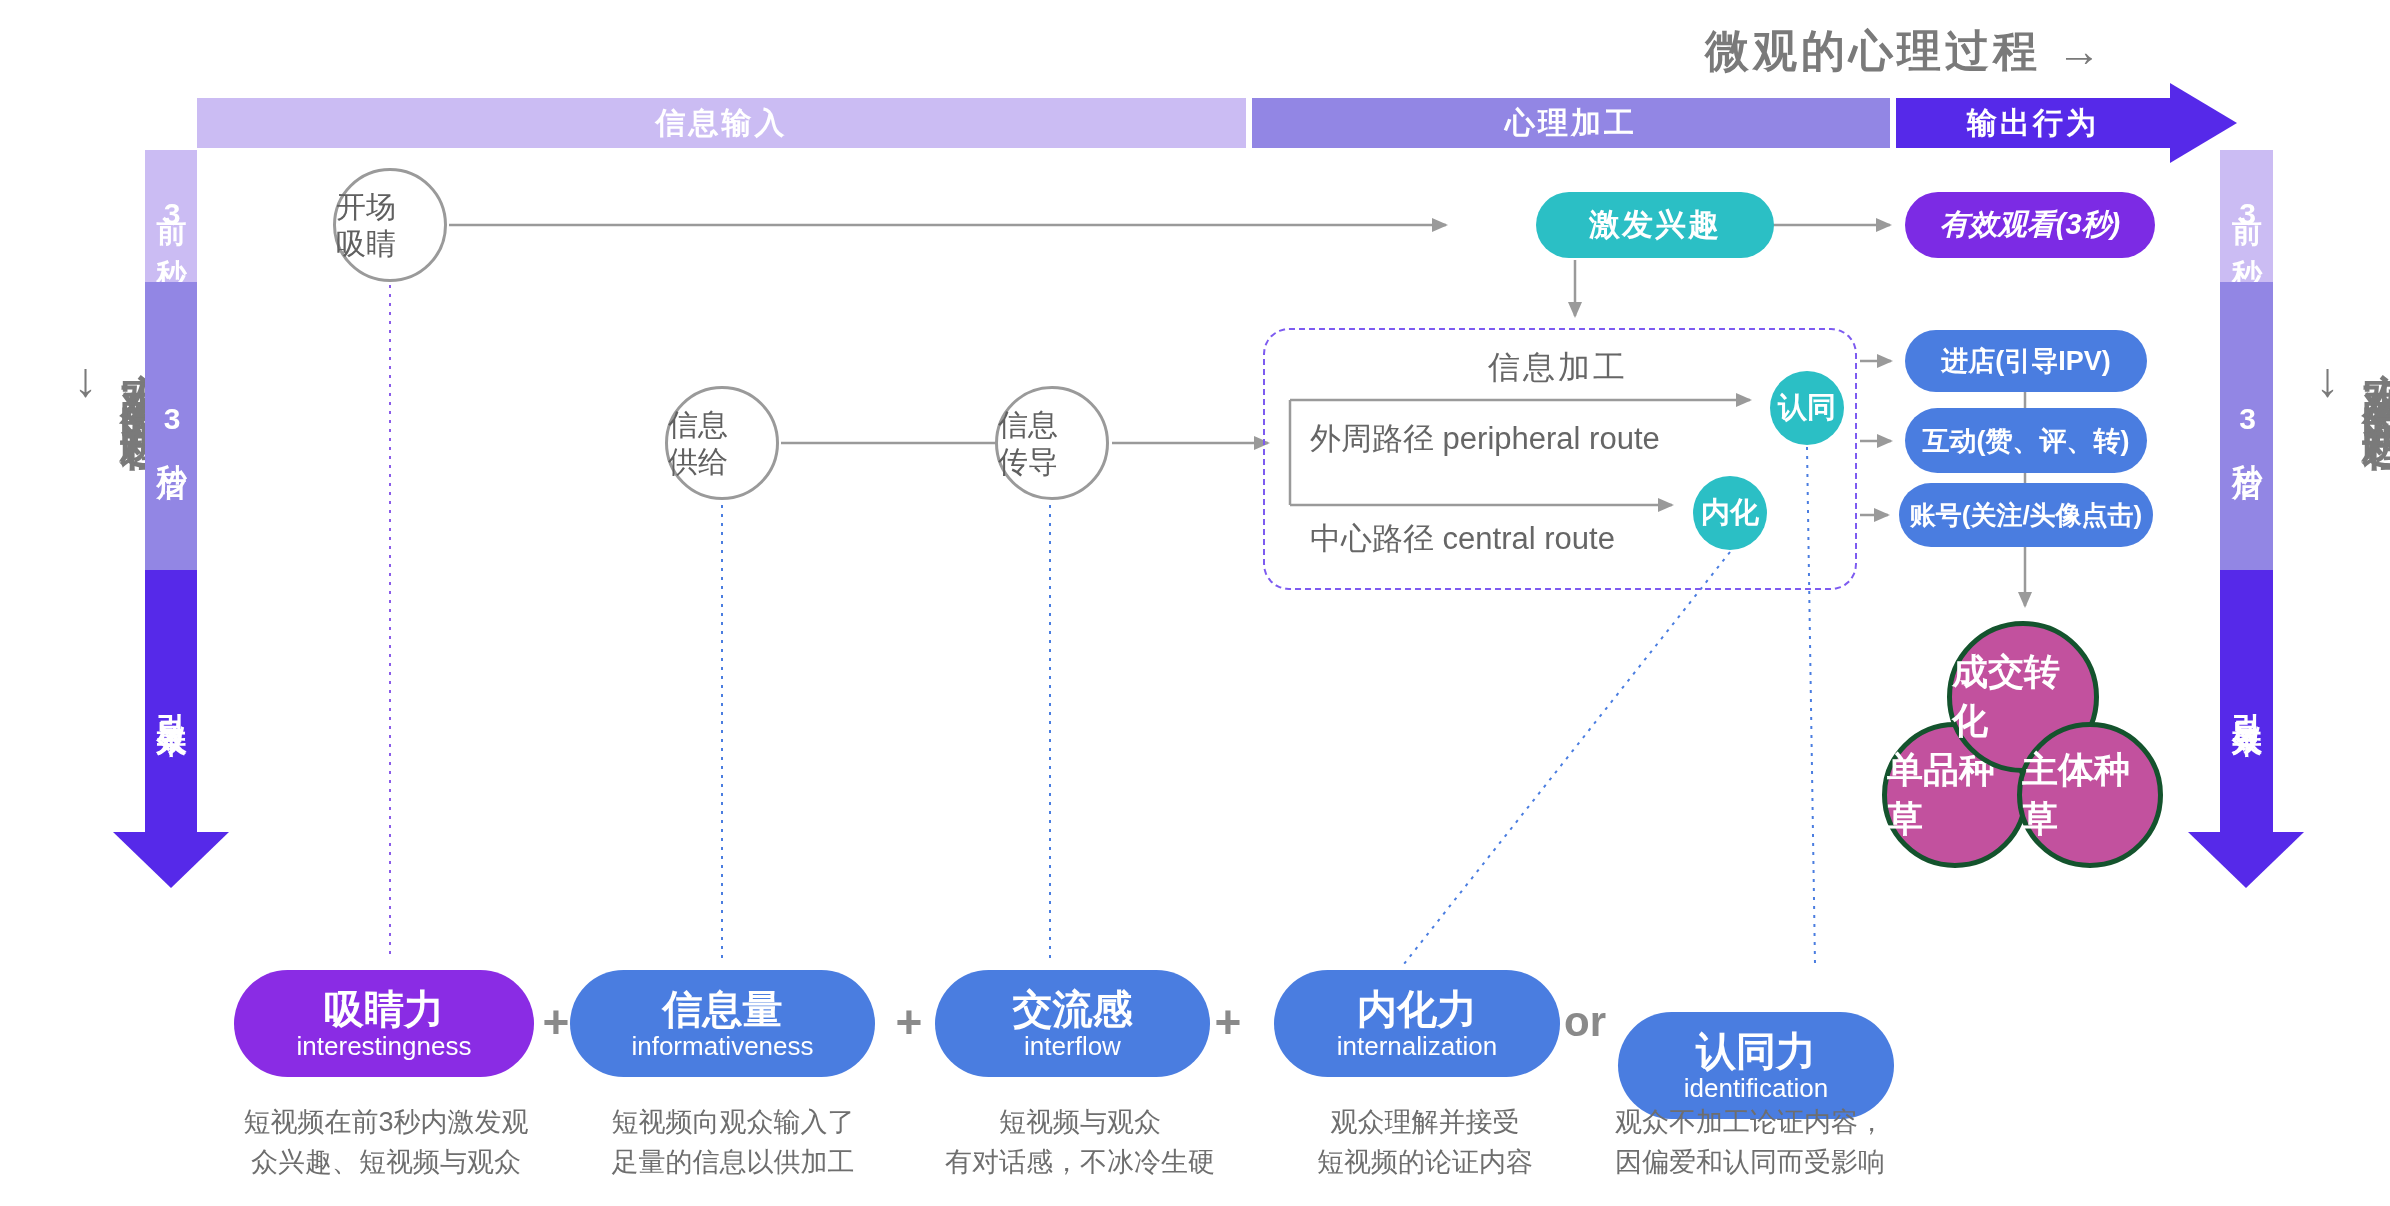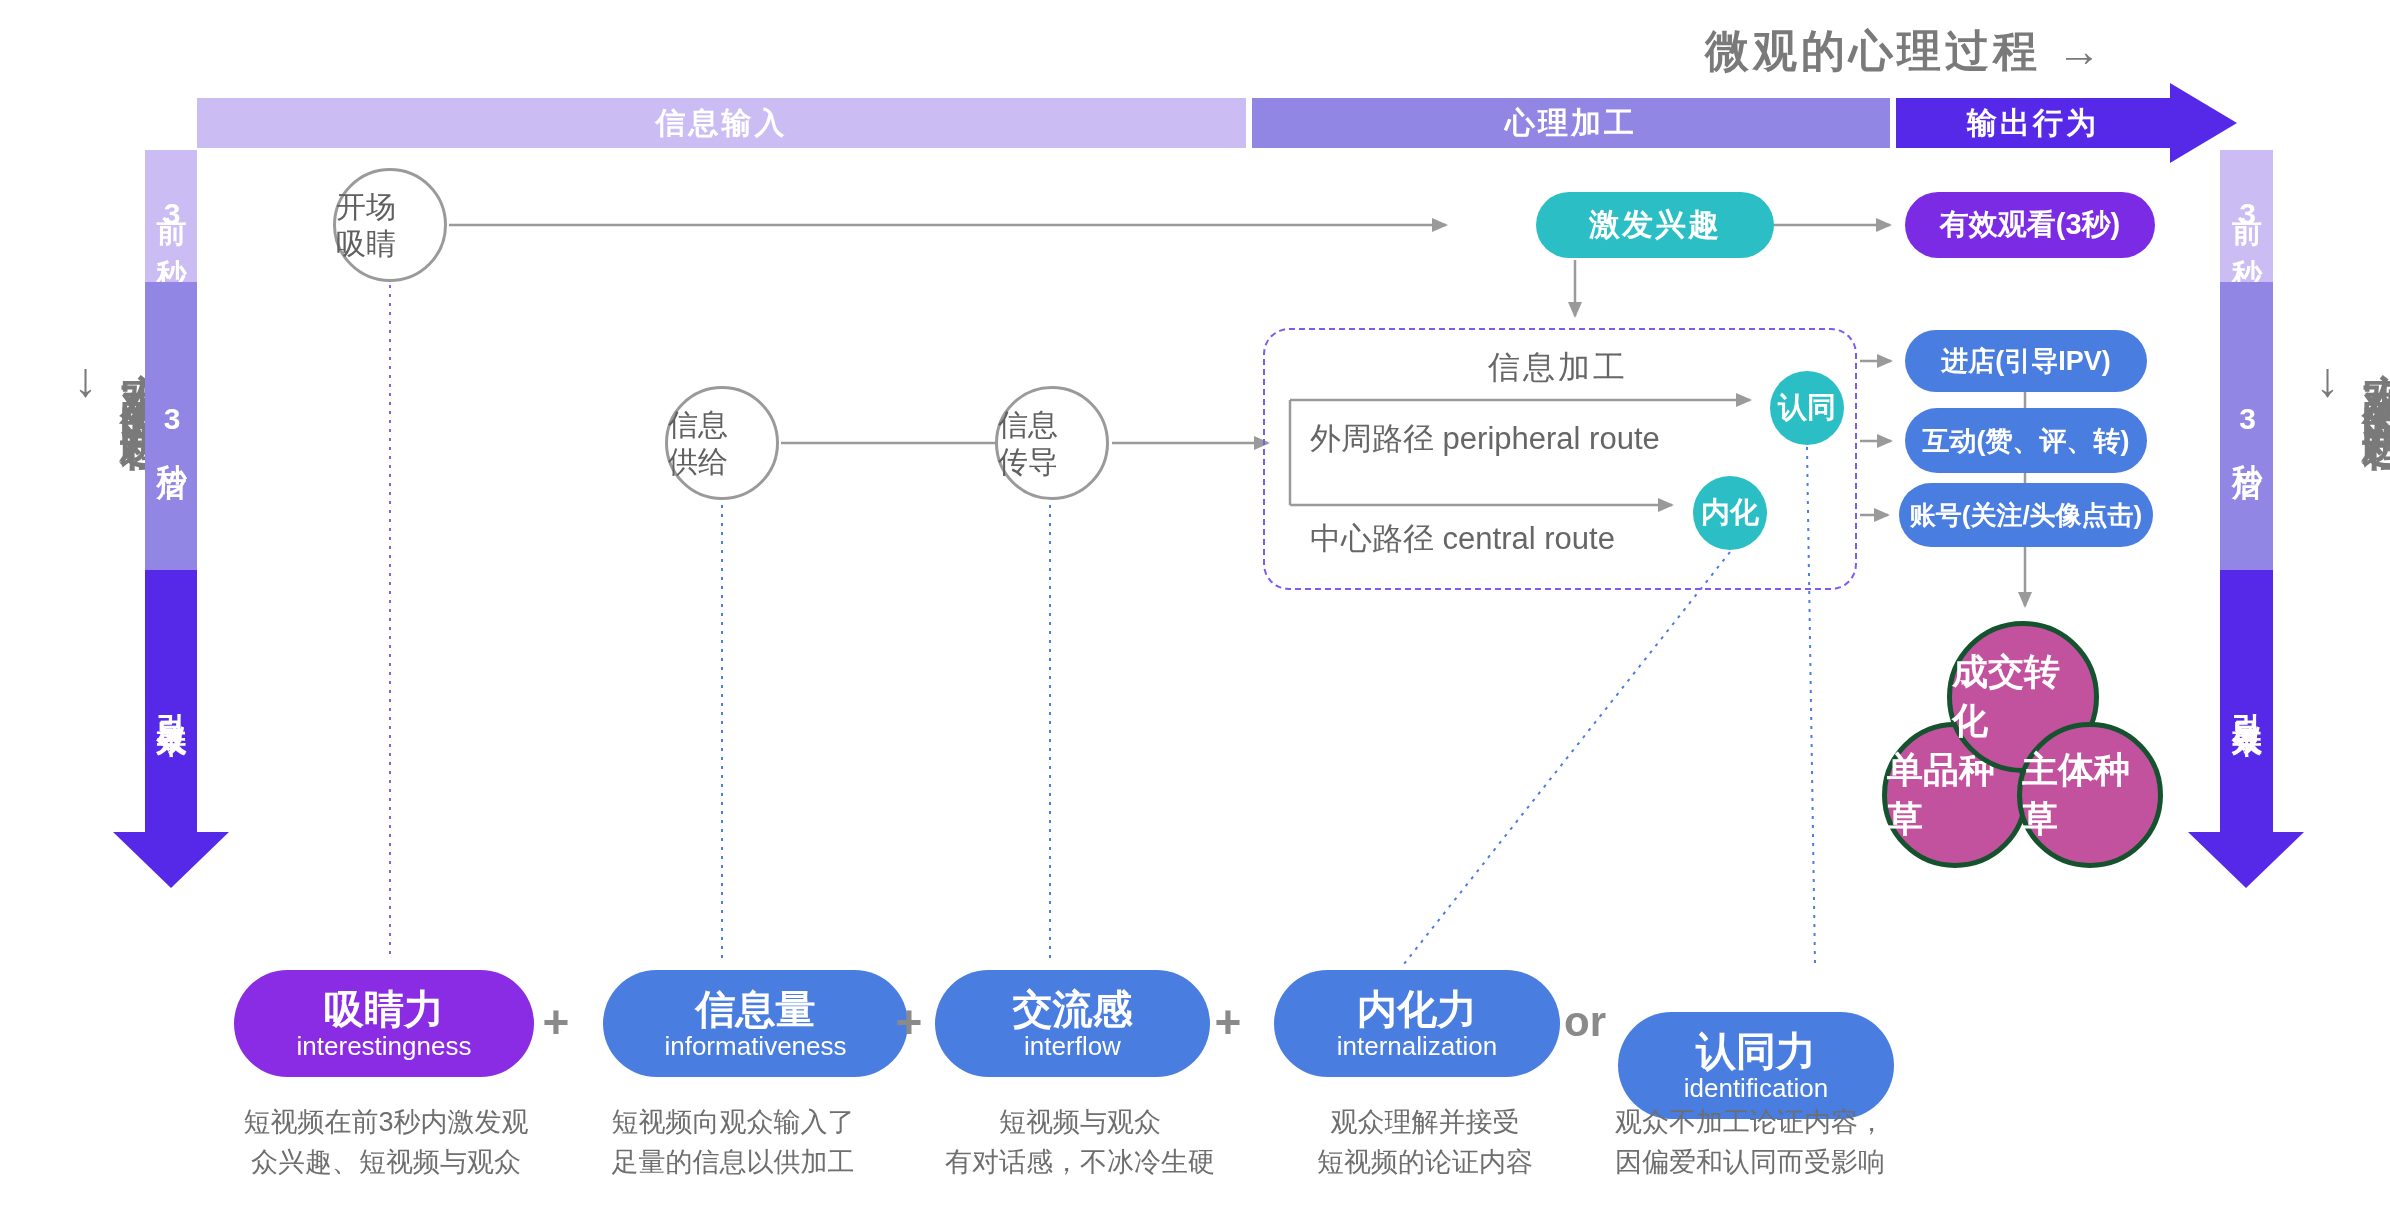--- a/index.html
+++ b/index.html
@@ -118,42 +118,42 @@
   <div class="abs circle" style="left:665px;top:386px;width:114px;height:114px;">
     <span>信息</span>
     <span>供给</span>
   </div>
   <div class="abs circle" style="left:995px;top:386px;width:114px;height:114px;">
     <span>信息</span>
     <span>传导</span>
   </div>
 
   <div class="abs pill" style="left:1536px;top:192px;width:238px;height:66px;border-radius:33px;background:var(--c-teal);font-size:31px;letter-spacing:2px;">激发兴趣</div>
-  <div class="abs pill" style="left:1905px;top:192px;width:250px;height:66px;border-radius:33px;background:var(--c-pillPurple);font-size:29px;">有效观看(3秒)</div>
+  <div class="abs pill" style="left:1905px;top:192px;width:250px;height:66px;border-radius:33px;background:var(--c-pillPurple);font-size:29px;font-style:italic;">有效观看(3秒)</div>
 
   <div class="abs dashed-box" style="left:1263px;top:328px;width:590px;height:258px;"></div>
   <div class="abs" style="left:1263px;top:346px;width:590px;text-align:center;color:#666;font-size:32px;letter-spacing:3px;">信息加工</div>
   <div class="abs route-text" style="left:1310px;top:518px;">中心路径 central route</div>
   <div class="abs route-text" style="left:1310px;top:418px;">外周路径 peripheral route</div>
   <div class="abs teal-dot" style="left:1770px;top:371px;width:74px;height:74px;">认同</div>
   <div class="abs teal-dot" style="left:1693px;top:476px;width:74px;height:74px;">内化</div>
 
   <div class="abs pill" style="left:1905px;top:330px;width:242px;height:62px;border-radius:31px;background:var(--c-blue);font-size:27px;">进店(引导IPV)</div>
   <div class="abs pill" style="left:1905px;top:408px;width:242px;height:65px;border-radius:33px;background:var(--c-blue);font-size:27px;">互动(赞、评、转)</div>
   <div class="abs pill" style="left:1899px;top:483px;width:254px;height:64px;border-radius:32px;background:var(--c-blue);font-size:26px;">账号(关注/头像点击)</div>
 
   <div class="abs pink-circle" style="left:1882px;top:722px;width:146px;height:146px;">单品种草</div>
   <div class="abs pink-circle" style="left:1947px;top:621px;width:152px;height:152px;">成交转化</div>
   <div class="abs pink-circle" style="left:2017px;top:722px;width:146px;height:146px;">主体种草</div>
 
   <div class="abs pill factor" style="left:234px;top:970px;width:300px;height:107px;background:var(--c-factorPurple);">
     <span class="zh">吸睛力</span>
     <span class="en">interestingness</span>
   </div>
-  <div class="abs pill factor" style="left:603px;top:970px;width:305px;height:107px;background:var(--c-blue);">
+  <div class="abs pill factor" style="left:570px;top:970px;width:305px;height:107px;background:var(--c-blue);">
     <span class="zh">信息量</span>
     <span class="en">informativeness</span>
   </div>
   <div class="abs pill factor" style="left:935px;top:970px;width:275px;height:107px;background:var(--c-blue);">
     <span class="zh">交流感</span>
     <span class="en">interflow</span>
   </div>
   <div class="abs pill factor" style="left:1274px;top:970px;width:286px;height:107px;background:var(--c-blue);">
     <span class="zh">内化力</span>
     <span class="en">internalization</span>

